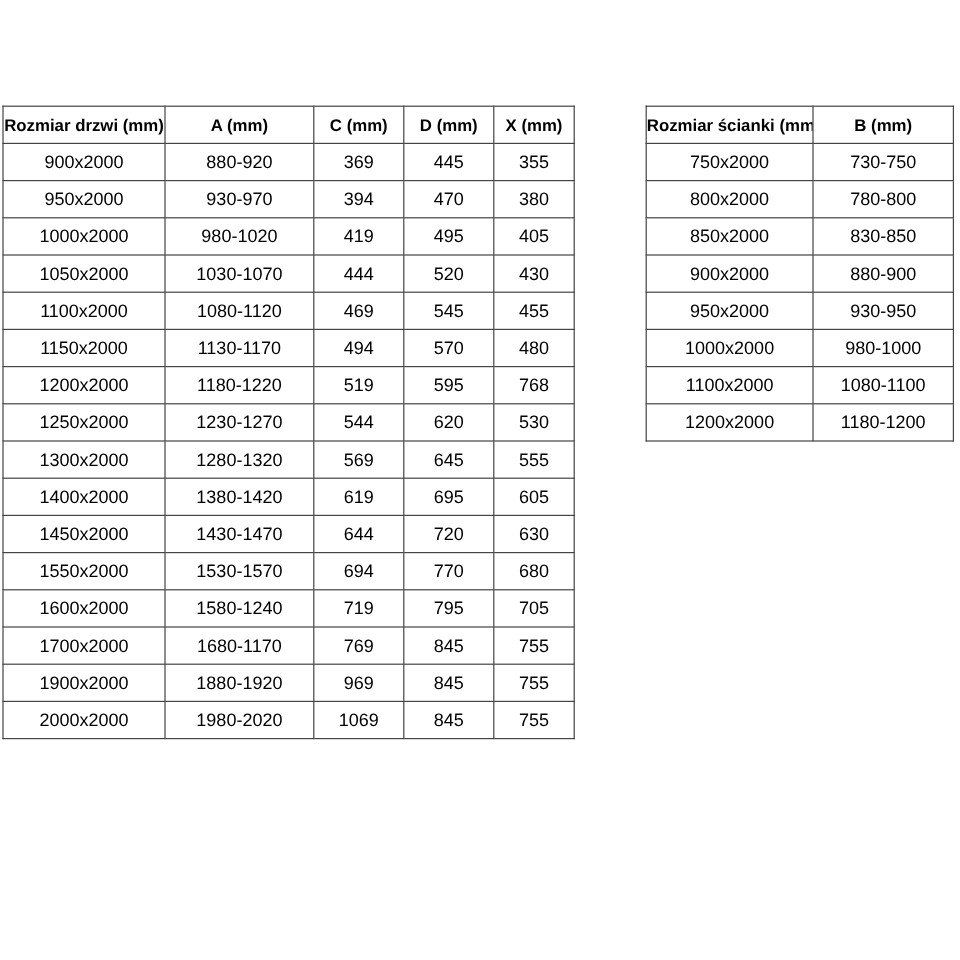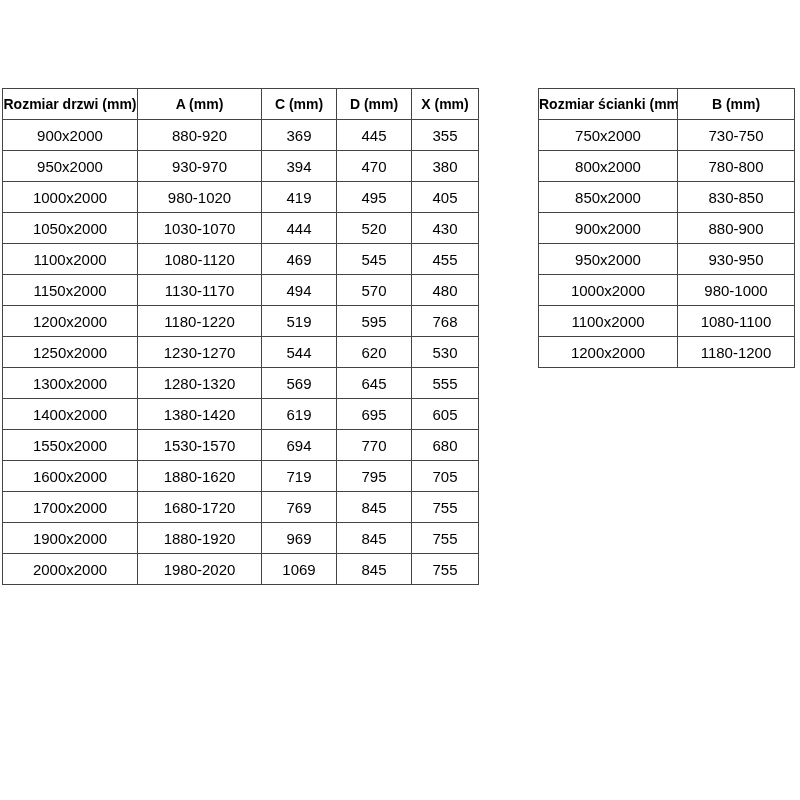--- a/index.html
+++ b/index.html
@@ -138,36 +138,43 @@
           <td>555</td>
         </tr>
         <tr>
           <td>1400x2000</td>
           <td>1380-1420</td>
           <td>619</td>
           <td>695</td>
           <td>605</td>
         </tr>
         <tr>
+          <td>1450x2000</td>
+          <td>1430-1470</td>
+          <td>644</td>
+          <td>720</td>
+          <td>630</td>
+        </tr>
+        <tr>
           <td>1550x2000</td>
           <td>1530-1570</td>
           <td>694</td>
           <td>770</td>
           <td>680</td>
         </tr>
         <tr>
           <td>1600x2000</td>
-          <td>1880-1620</td>
+          <td>1580-1240</td>
           <td>719</td>
           <td>795</td>
           <td>705</td>
         </tr>
         <tr>
           <td>1700x2000</td>
-          <td>1680-1720</td>
+          <td>1680-1170</td>
           <td>769</td>
           <td>845</td>
           <td>755</td>
         </tr>
         <tr>
           <td>1900x2000</td>
           <td>1880-1920</td>
           <td>969</td>
           <td>845</td>
           <td>755</td>

